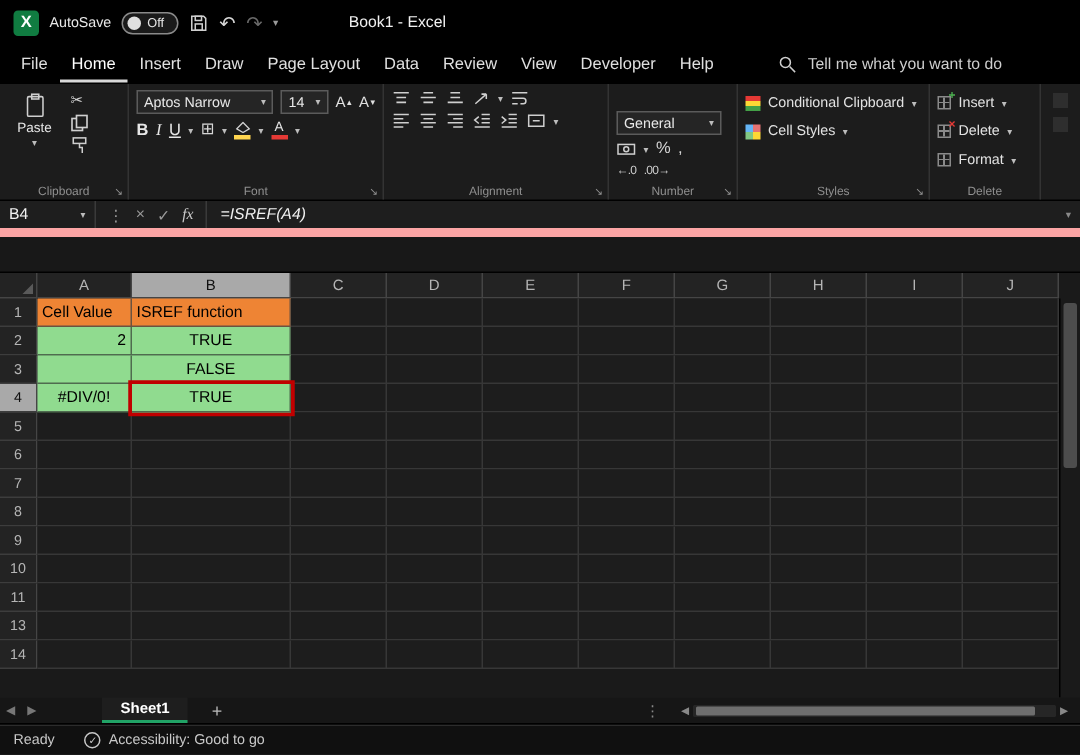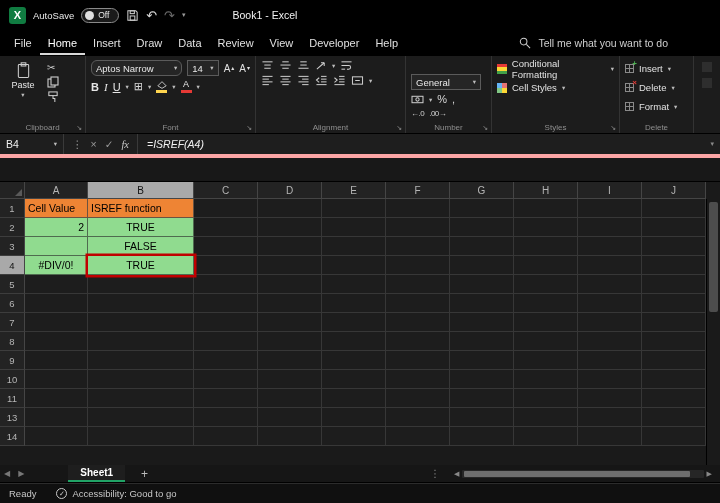--- a/index.html
+++ b/index.html
@@ -39,21 +39,21 @@
   .dd { font-size:6.5px; color:#bdbdbd; }
   .rrow { display:flex; align-items:center; gap:5px; margin-bottom:4px; }
 
   .g-clipboard { width:86px; display:flex; }
   .paste-btn { width:36px; display:flex; flex-direction:column; align-items:center; gap:1px; font-size:9px; padding-top:2px; }
   .clip-col { display:flex; flex-direction:column; gap:3px; margin-left:6px; margin-top:3px; align-items:flex-start; }
   .sicon { font-size:10px; color:#cfcfcf; line-height:1; }
 
   .g-font { width:170px; }
   .combo { height:16px; border:1px solid #5b5b5b; background:#252525; display:flex; align-items:center; justify-content:space-between; padding:0 4px; font-size:9.5px; color:#e8e8e8; }
-  .font-name { width:94px;border-radius:6px; }
+  .font-name { width:94px; }
   .font-size { width:32px; }
   .fontAbtn { font-size:10px; color:#e0e0e0; display:flex; align-items:flex-start; gap:1px; }
   .fontAbtn .tiny { font-size:6px; margin-top:1px; }
   .bld { font-weight:bold; font-size:11px; }
   .itl { font-style:italic; font-size:11px; font-family:"Liberation Serif", serif; }
   .und { text-decoration:underline; font-size:11px; }
   .colorbtn { display:flex; flex-direction:column; align-items:center; line-height:1; }
   .colorbtn .letter { font-size:9px; }
   .bar { width:11px; height:3px; margin-top:1px; }
   .bar.red { background:#E53935; }
@@ -79,21 +79,21 @@
     background:linear-gradient(to right, transparent 3px,#8a8a8a 3px 4px, transparent 4px),
                linear-gradient(to bottom, transparent 3px,#8a8a8a 3px 4px, transparent 4px); }
   .mini-mark { position:absolute; right:-4px; top:-5px; font-size:8px; font-weight:bold; line-height:1; }
   .mini-mark.green { color:#4CAF50; }
   .mini-mark.red { color:#E53935; }
 
   .rstrip { flex:1; display:flex; flex-direction:column; align-items:center; gap:6px; padding-top:6px; }
   .stripbox { width:10px; height:10px; background:#2e2e2e; }
 
   
-  .formulabar { height:24px; background:#1e1e1e; border-bottom:4px solid #fca5a5; display:flex; align-items:center; font-size:10.5px; }
+  .formulabar { height:24px; background:#1e1e1e; border-bottom:6px solid #fca5a5; display:flex; align-items:center; font-size:10.5px; }
   .namebox { width:64px; height:100%; padding:0 6px; display:flex; align-items:center; justify-content:space-between; border-right:1px solid #3a3a3a; color:#f0f0f0; }
   .fbtns { display:flex; align-items:center; gap:8px; padding:0 8px; color:#9a9a9a; border-right:1px solid #3a3a3a; height:100%; }
   .fx { font-style:italic; font-family:"Liberation Serif", serif; color:#c8c8c8; }
   .formula-text { padding-left:9px; color:#f0f0f0;font-style:italic; }
   .fb-expand { margin-left:auto; margin-right:6px; color:#8a8a8a; font-size:7px; }
 
   .band { height:24px; background:#181818; border-bottom:1px solid #000; }
 
   
   .gridwrap { position:relative; height:283px; background:#1a1a1a; }
@@ -148,20 +148,21 @@
   <span class="tbchev">▾</span>
   <span class="wbtitle">Book1 - Excel</span>
 </div>
 
 <div class="menubar">
   <div id="menu-tabs" style="display:flex;">
       <span class="menu-tab">File</span>
       <span class="menu-tab active">Home</span>
       <span class="menu-tab">Insert</span>
       <span class="menu-tab">Draw</span>
+      <span class="menu-tab">Page Layout</span>
       <span class="menu-tab">Data</span>
       <span class="menu-tab">Review</span>
       <span class="menu-tab">View</span>
       <span class="menu-tab">Developer</span>
       <span class="menu-tab">Help</span>
     </div>
   <div class="menusearch">
     <span>
       <svg class="ic" width="12" height="12" viewBox="0 0 13 13">
           <circle cx="5" cy="5" r="3.6"></circle>
@@ -360,21 +361,21 @@
       <span class="dec-txt">←.0</span>
       <span class="dec-txt">.00→</span>
     </div>
     <span class="rlabel">Number</span>
     <span class="launcher">↘</span>
   </div>
 
   <div class="rgroup g-styles">
     <div class="style-row">
       <span class="cf-icon"></span>
-      <span>Conditional Formatting</span>
+      <span>Conditional Clipboard</span>
       <span class="dd">▾</span>
     </div>
     <div class="style-row">
       <span class="cs-icon"></span>
       <span>Cell Styles</span>
       <span class="dd">▾</span>
     </div>
     <span class="rlabel">Styles</span>
     <span class="launcher">↘</span>
   </div>

